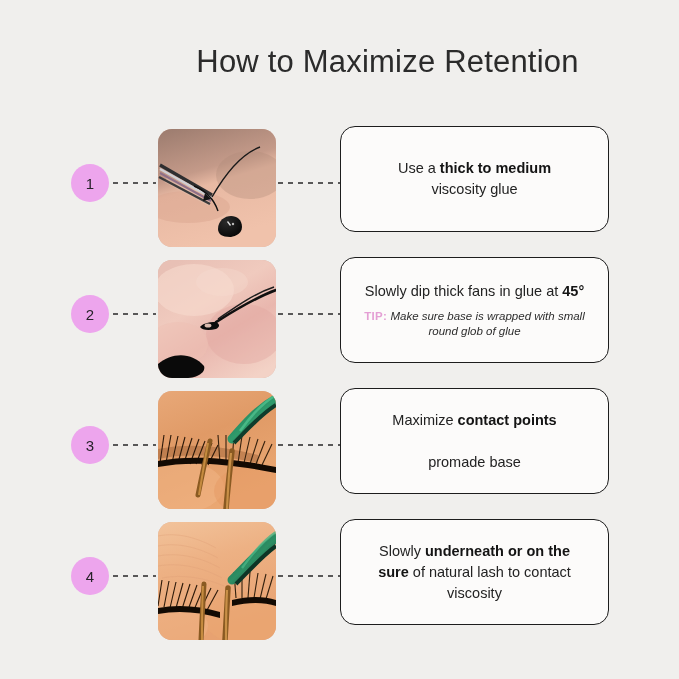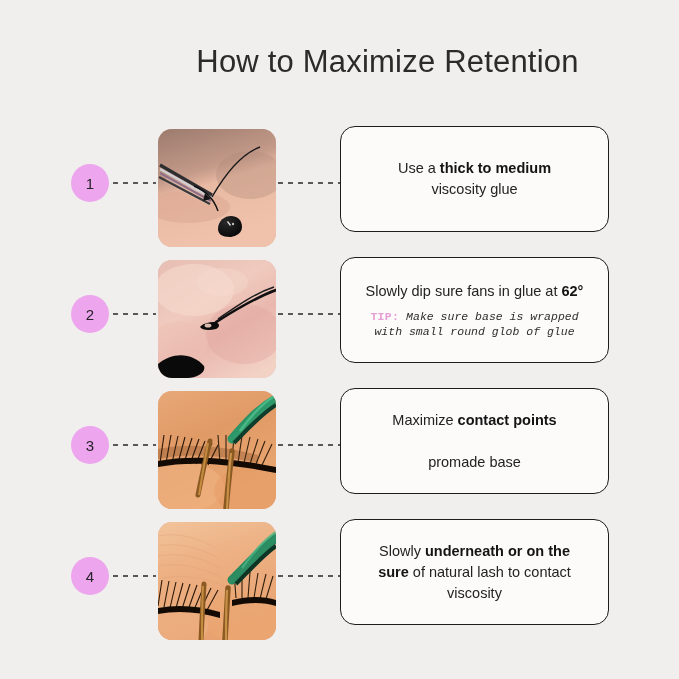--- a/index.html
+++ b/index.html
@@ -113,21 +113,21 @@
   }
   .card-main b { font-weight: 700; color: #141414; }
 
   .tip-block {
     margin-top: 7px;
     text-align: center;
     font-size: 11.5px;
     line-height: 15.5px;
     font-style: italic;
     color: #2d2d2d;
-    font-family: Liberation Mono, monospace;
+    font-family: Liberation Sans, sans-serif;
   }
   .tip-label {
     color: #e49fd4;
     font-weight: 700;
     font-style: normal;
     font-size: 11.5px;
     letter-spacing: 0.3px;
   }
 </style>
 </head>
@@ -210,21 +210,21 @@
         <ellipse cx="50" cy="65.5" rx="3.4" ry="2.1" fill="#f2cfc2" opacity="0.9"></ellipse>
         <path d="M0 104 C 14 92, 34 92, 46 106 C 48 112, 40 118, 28 118 L0 118 Z" fill="#0a0a0a"></path>
         <ellipse cx="64" cy="22" rx="26" ry="14" fill="#f7ded2" opacity="0.35"></ellipse>
       </svg>
     </div>
 
     <div class="dash dash-right"></div>
 
     <div class="card">
       <div class="card-main">
-        <span>Slowly dip sure fans in glue at </span><b>62°</b>
+        <span>Slowly dip thick fans in glue at </span><b>45°</b>
       </div>
       <div class="tip-block">
         <span class="tip-label">TIP:</span>
         <span>Make sure base is wrapped with small round glob of glue</span>
       </div>
     </div>
   </div>
 
   <div class="step-row">
     <div class="num-circle">

